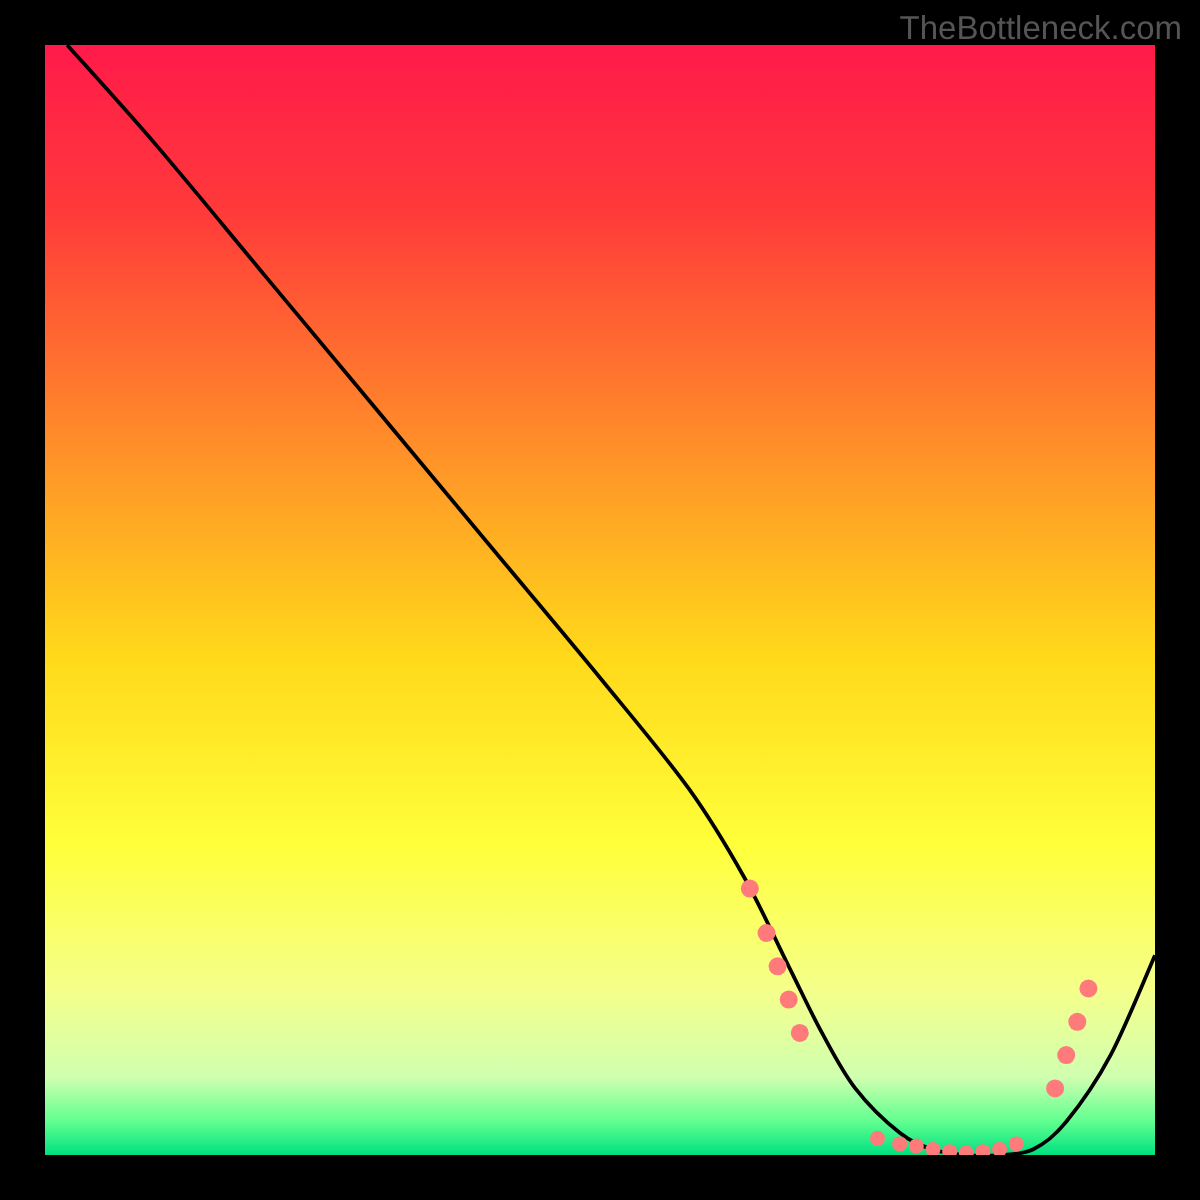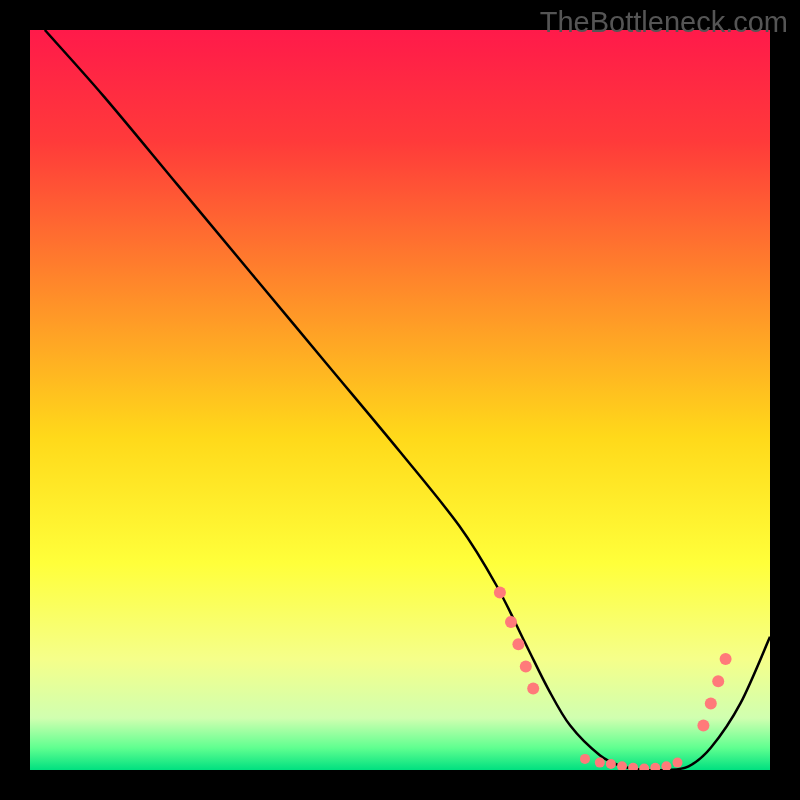--- a/index.html
+++ b/index.html
@@ -9,21 +9,21 @@
     background: #000;
     position: relative;
     overflow: hidden;
     font-family: Arial, sans-serif;
   }
   .watermark {
     position: absolute;
     top: 6px;
     right: 12px;
     color: #555;
-    font-size: 29px;
+    font-size: 22px;
     font-weight: 500;
     z-index: 10;
   }
   .chart-frame {
     position: absolute;
     top: 30px;
     left: 30px;
     width: 740px;
     height: 740px;
     background: #000;

